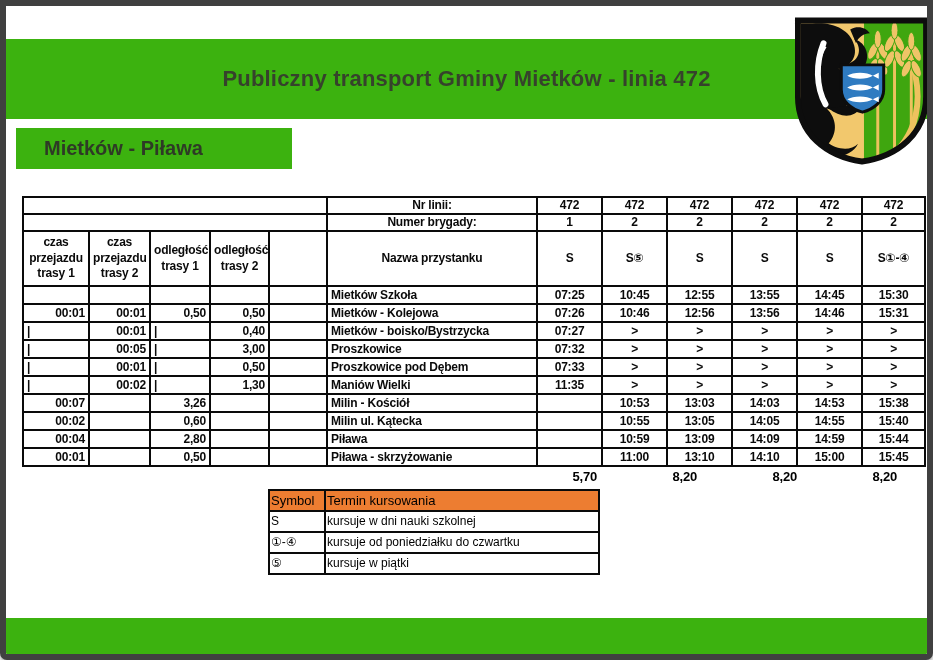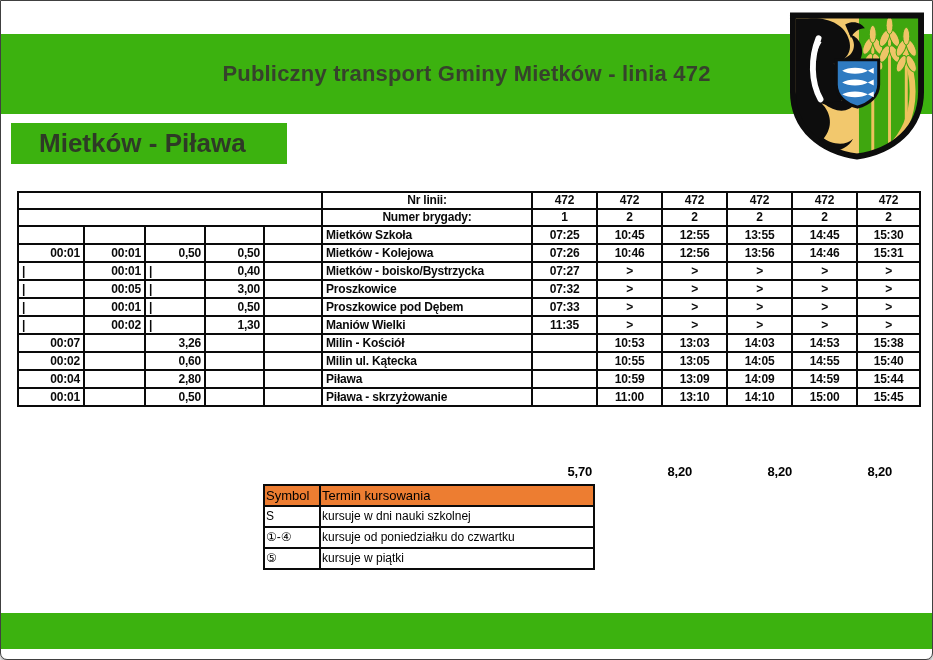--- a/index.html
+++ b/index.html
@@ -4,37 +4,37 @@
 <style>
   :root{
     --green:#3cb20f;
     --orange:#ed7d31;
     --ink:#000;
     --title-ink:#36422c;
   }
   html,body{margin:0;padding:0;background:#fff;}
   .page{
     position:relative; width:933px; height:660px; box-sizing:border-box;
-    background:#fff; border:1px solid #404040; border-radius:0 0 7px 7px;
+    background:#fff; border:6px solid #404040; border-radius:0 0 7px 7px;
     box-shadow:0 3px 4px rgba(0,0,0,.35);
     overflow:hidden;
     font-family:"Liberation Sans","DejaVu Sans",sans-serif;
     color:var(--ink);
   }
   .band{position:absolute; left:0; right:0; background:var(--green);}
   .band-title{top:33px; height:80px;}
   .band-title .title{
     width:100%; text-align:center; line-height:80px; font-size:22px;
     font-weight:bold; color:var(--title-ink); letter-spacing:.2px;
   }
   .band-route{
     top:122px; left:10px; right:auto; width:276px; height:41px;
   }
   .band-route span{
-    display:block; padding-left:28px; line-height:41px; font-size:26px;
+    display:block; padding-left:28px; line-height:41px; font-size:20px;
     font-weight:bold; color:#2e3a26;
   }
   .band-bottom{top:612px; height:36px;}
 
   .crest{position:absolute; left:787px; top:9px; width:138px; height:151px;}
 
   
   table.timetable{
     position:absolute; left:16px; top:190px; width:902px;
     border-collapse:collapse; table-layout:fixed;
@@ -173,20 +173,34 @@
         <tr class="r-meta">
           <td class="nb" colspan="5"></td>
           <td class="center">Numer brygady:</td>
           <td class="center">1</td>
           <td class="center">2</td>
           <td class="center">2</td>
           <td class="center">2</td>
           <td class="center">2</td>
           <td class="center">2</td>
         </tr>
+        <tr class="r-head">
+          <td>czas przejazdu trasy 1</td>
+          <td>czas przejazdu trasy 2</td>
+          <td>odległość trasy 1</td>
+          <td>odległość trasy 2</td>
+          <td></td>
+          <td>Nazwa przystanku</td>
+          <td class="sym">S</td>
+          <td class="sym">S⑤</td>
+          <td class="sym">S</td>
+          <td class="sym">S</td>
+          <td class="sym">S</td>
+          <td class="sym">S①-④</td>
+        </tr>
         <tr class="r-data">
           <td class="num"></td>
           <td class="num"></td>
           <td class="num"></td>
           <td class="num"></td>
           <td></td>
           <td class="stop">Mietków Szkoła</td>
           <td class="center">07:25</td>
           <td class="center">10:45</td>
           <td class="center">12:55</td>

